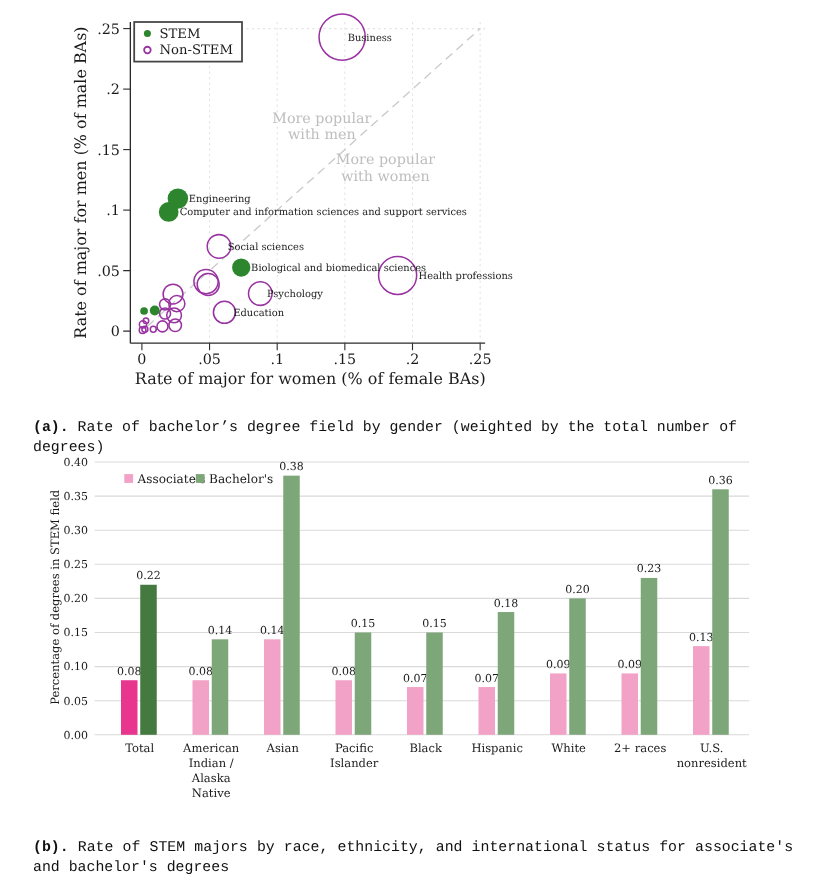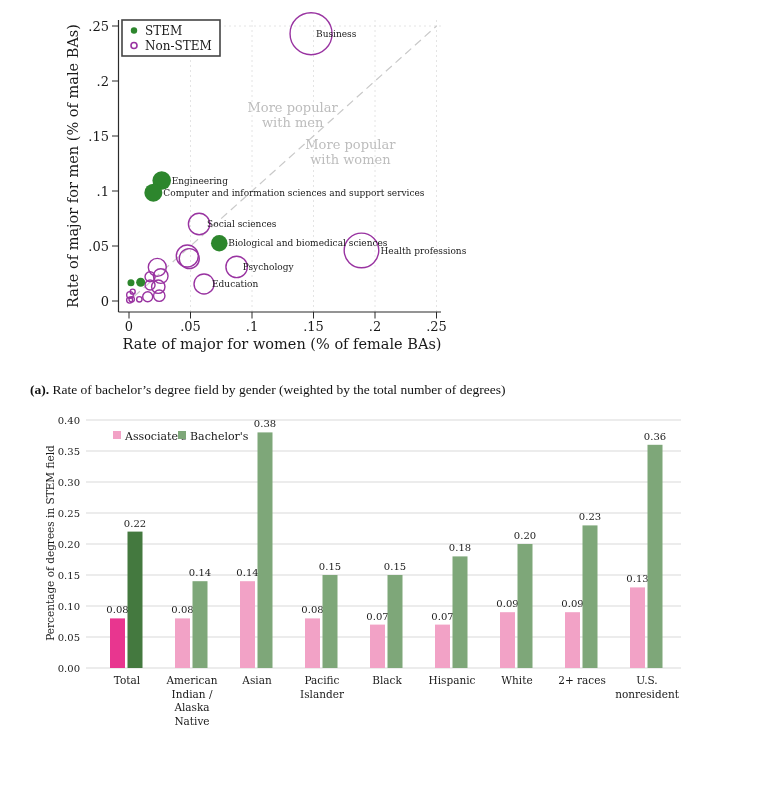--- a/index.html
+++ b/index.html
@@ -1,20 +1,20 @@
 <!DOCTYPE html>
 <html><head>
 <meta charset="utf-8">
 <style>
   html,body{margin:0;padding:0;background:#fff;}
   .page{position:relative;width:757px;height:800px;background:#ffffff;overflow:hidden;}
   svg{position:absolute;left:0;}
   #chart-a{top:0;}
   #chart-b{top:400px;}
-  .caption{position:absolute;left:30px;right:36px;font-family:Liberation Serif, serif;
+  .caption{position:absolute;left:30px;right:36px;font-family:Liberation Mono, monospace;
            font-size:13.5px;color:#111;line-height:1.38;}
   #caption-a{top:367px;}
   #caption-b{top:749px;text-align:justify;}
   .caption b{font-weight:bold;}
   text{font-family:"DejaVu Serif","Liberation Serif",serif;}
 </style>
 </head>
 <body>
 
 <div class="page">
@@ -168,13 +168,14 @@
       <text x="590" y="120.4" text-anchor="middle" font-size="10" fill="#1a1a1a">0.23</text>
       <text x="582" y="284" text-anchor="middle" font-size="10.5" fill="#1a1a1a">2+ races</text>
       <rect x="630" y="187.39999999999998" width="15" height="80.60000000000001" fill="#f2a2c6"></rect>
       <text x="637.5" y="182.39999999999998" text-anchor="middle" font-size="10" fill="#1a1a1a">0.13</text>
       <rect x="647.5" y="44.80000000000001" width="15" height="223.2" fill="#7ea779"></rect>
       <text x="655" y="39.80000000000001" text-anchor="middle" font-size="10" fill="#1a1a1a">0.36</text>
       <text x="647" y="284" text-anchor="middle" font-size="10.5" fill="#1a1a1a">U.S.</text>
       <text x="647" y="297.5" text-anchor="middle" font-size="10.5" fill="#1a1a1a">nonresident</text>
     </svg>
 
+  <p class="caption" id="caption-b"><b>(b).</b><span> Rate of STEM majors by race, ethnicity, and international status for associate's and bachelor's degrees</span></p>
 </div>
 
 </body></html>

